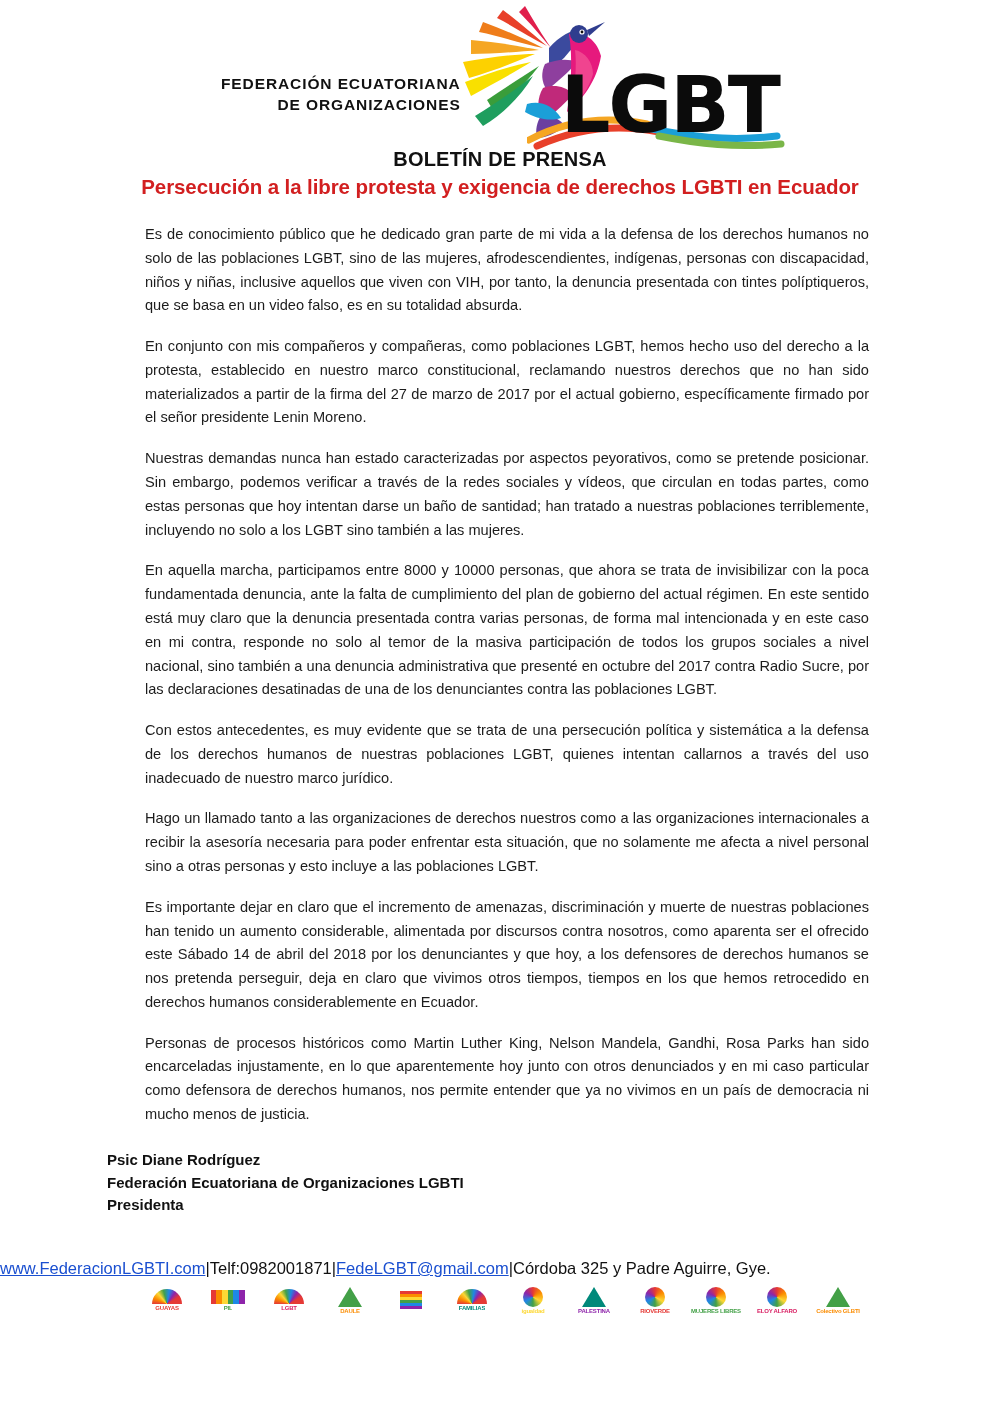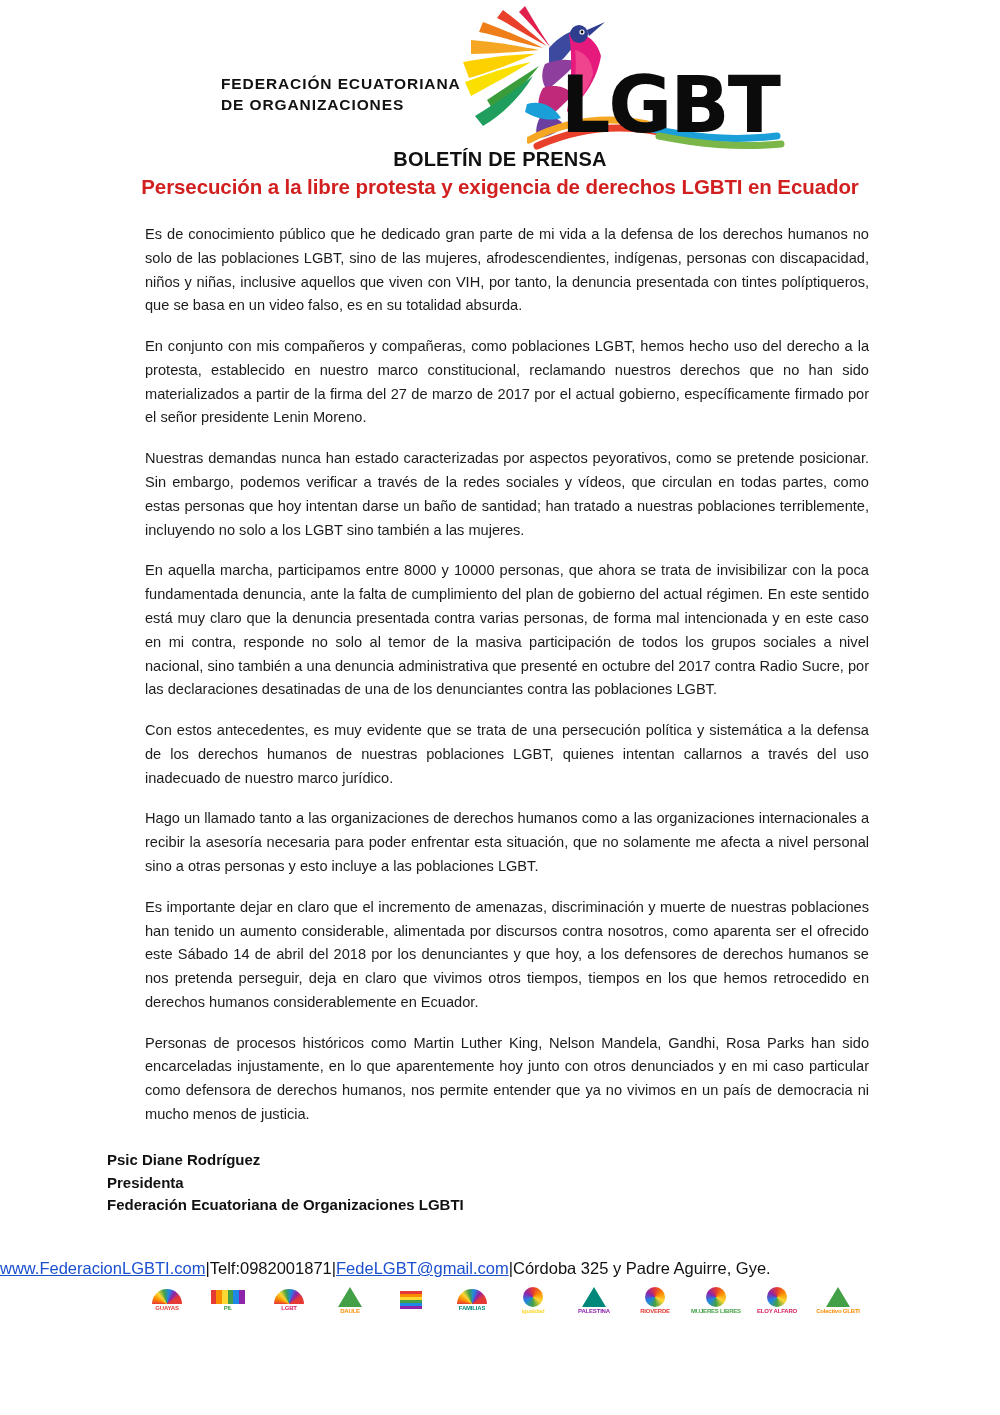--- a/index.html
+++ b/index.html
@@ -22,21 +22,21 @@
     align-items: center;
     justify-content: center;
   }
   .logo-inner { position: relative; display: flex; align-items: flex-end; height: 140px; }
   .fed-words {
     font-weight: bold;
     font-size: 15.5px;
     letter-spacing: 0.9px;
     line-height: 1.35;
     color: #111;
-    text-align: left;
+    text-align: right;
     padding-bottom: 28px;
     white-space: nowrap;
   }
   .bird-wrap { position: relative; width: 150px; height: 140px; margin-left: -4px; }
   .bird-wrap svg { position: absolute; left: 0; top: 0; }
   .lgbt-wrap { position: relative; margin-left: -46px; padding-bottom: 6px; }
   .lgbt-text {
     font-size: 78px;
     font-weight: bold;
     letter-spacing: -2px;
@@ -195,29 +195,29 @@
 
   <div class="doc-title">BOLETÍN DE PRENSA</div>
   <div class="headline">Persecución a la libre protesta y exigencia de derechos LGBTI en Ecuador</div>
 
   <div class="body-text">
     <p>Es de conocimiento público que he dedicado gran parte de mi vida a la defensa de los derechos humanos no solo de las poblaciones LGBT, sino de las mujeres, afrodescendientes, indígenas, personas con discapacidad, niños y niñas, inclusive aquellos que viven con VIH, por tanto, la denuncia presentada con tintes políptiqueros, que se basa en un video falso, es en su totalidad absurda.</p>
     <p>En conjunto con mis compañeros y compañeras, como poblaciones LGBT, hemos hecho uso del derecho a la protesta, establecido en nuestro marco constitucional, reclamando nuestros derechos que no han sido materializados a partir de la firma del 27 de marzo de 2017 por el actual gobierno, específicamente firmado por el señor presidente Lenin Moreno.</p>
     <p>Nuestras demandas nunca han estado caracterizadas por aspectos peyorativos, como se pretende posicionar. Sin embargo, podemos verificar a través de la redes sociales y vídeos, que circulan en todas partes, como estas personas que hoy intentan darse un baño de santidad; han tratado a nuestras poblaciones terriblemente, incluyendo no solo a los LGBT sino también a las  mujeres.</p>
     <p>En aquella marcha, participamos entre 8000 y 10000 personas, que ahora se trata de invisibilizar con la poca fundamentada denuncia, ante la falta de cumplimiento del plan de gobierno del actual régimen. En este sentido está muy claro que la denuncia presentada contra varias personas, de forma mal intencionada y en este caso en mi contra, responde no solo al temor de la masiva participación de todos los grupos sociales a nivel nacional, sino también a una denuncia administrativa que presenté en octubre del 2017 contra Radio Sucre, por las declaraciones desatinadas de una de los denunciantes contra las poblaciones LGBT.</p>
     <p>Con estos antecedentes, es muy evidente que se trata de una persecución política y sistemática a la defensa de los derechos humanos de nuestras poblaciones LGBT, quienes intentan callarnos a través del uso inadecuado de nuestro marco jurídico.</p>
-    <p>Hago un llamado tanto a las organizaciones de derechos humanos como a las organizaciones internacionales a recibir la asesoría necesaria para poder enfrentar esta situación, que no solamente me afecta a nivel personal sino a otras personas y esto incluye a las poblaciones LGBT.</p>
+    <p>Hago un llamado tanto a las organizaciones de derechos nuestros como a las organizaciones internacionales a recibir la asesoría necesaria para poder enfrentar esta situación, que no solamente me afecta a nivel personal sino a otras personas y esto incluye a las poblaciones LGBT.</p>
     <p>Es importante dejar en claro que el incremento de amenazas, discriminación y muerte de nuestras poblaciones han tenido un aumento considerable, alimentada por discursos contra nosotros, como aparenta ser el ofrecido este Sábado 14 de abril del 2018 por los denunciantes y que  hoy, a los defensores de derechos humanos se nos pretenda perseguir, deja en claro que vivimos otros tiempos, tiempos en los que hemos retrocedido en derechos humanos considerablemente en Ecuador.</p>
     <p>Personas de procesos históricos como Martin Luther King, Nelson Mandela, Gandhi, Rosa Parks han sido encarceladas injustamente, en lo que aparentemente hoy junto con otros denunciados y en mi caso particular como defensora de derechos humanos, nos permite entender que ya no vivimos en un país de democracia ni mucho menos de justicia.</p>
   </div>
 
   <div class="signature">
     <div>Psic Diane Rodríguez</div>
+    <div>Federación Ecuatoriana de Organizaciones LGBTI</div>
     <div>Presidenta</div>
-    <div>Federación Ecuatoriana de Organizaciones LGBTI</div>
   </div>
 
   <div class="contact"><span class="lnk">www.FederacionLGBTI.com</span><span class="sep">|</span><span>Telf:0982001871</span><span class="sep">|</span><span class="lnk">FedeLGBT@gmail.com</span><span class="sep">|</span><span>Córdoba 325 y Padre Aguirre, Gye.</span></div>
 
   <div class="collage" id="collage">
       <div class="logo-cell">
         <span class="mark rb-arc"></span>
         <span class="cap" style="color: rgb(229, 57, 53);">GUAYAS</span>
       </div>
       <div class="logo-cell">

